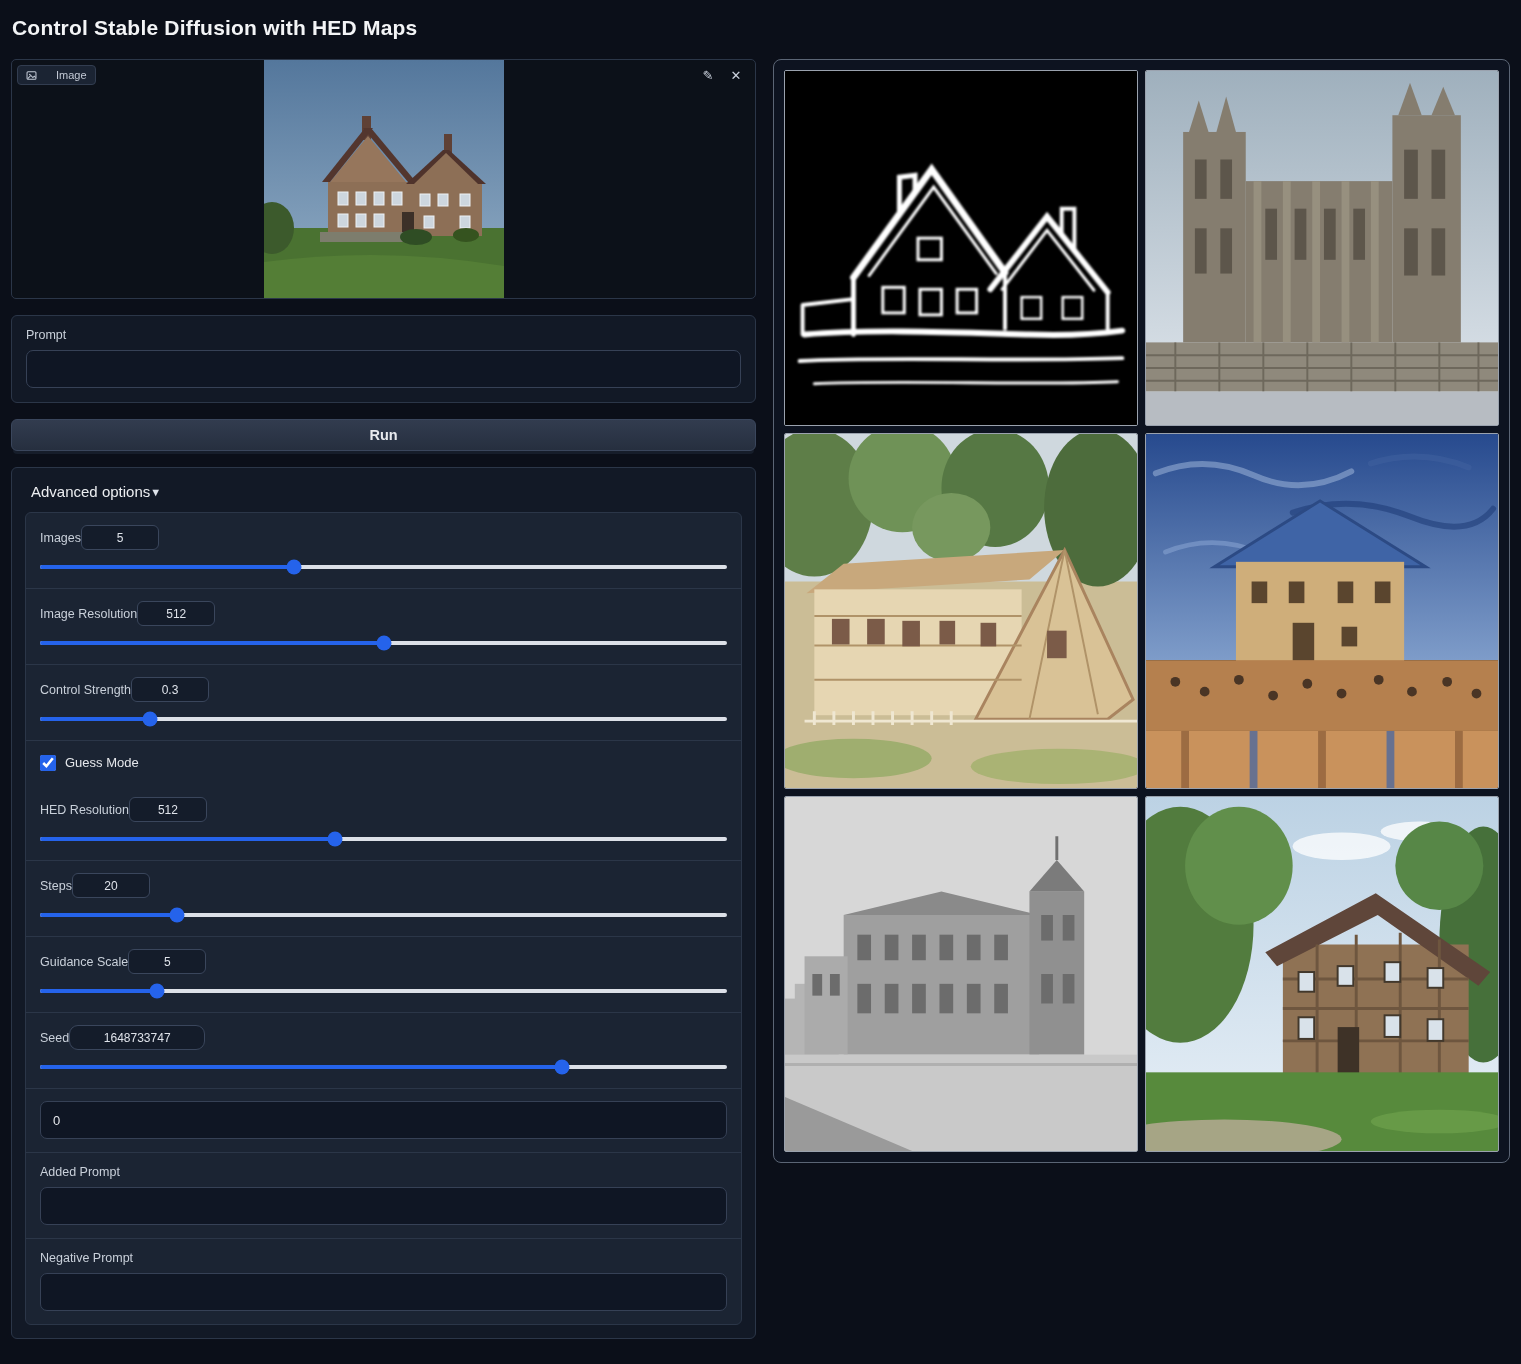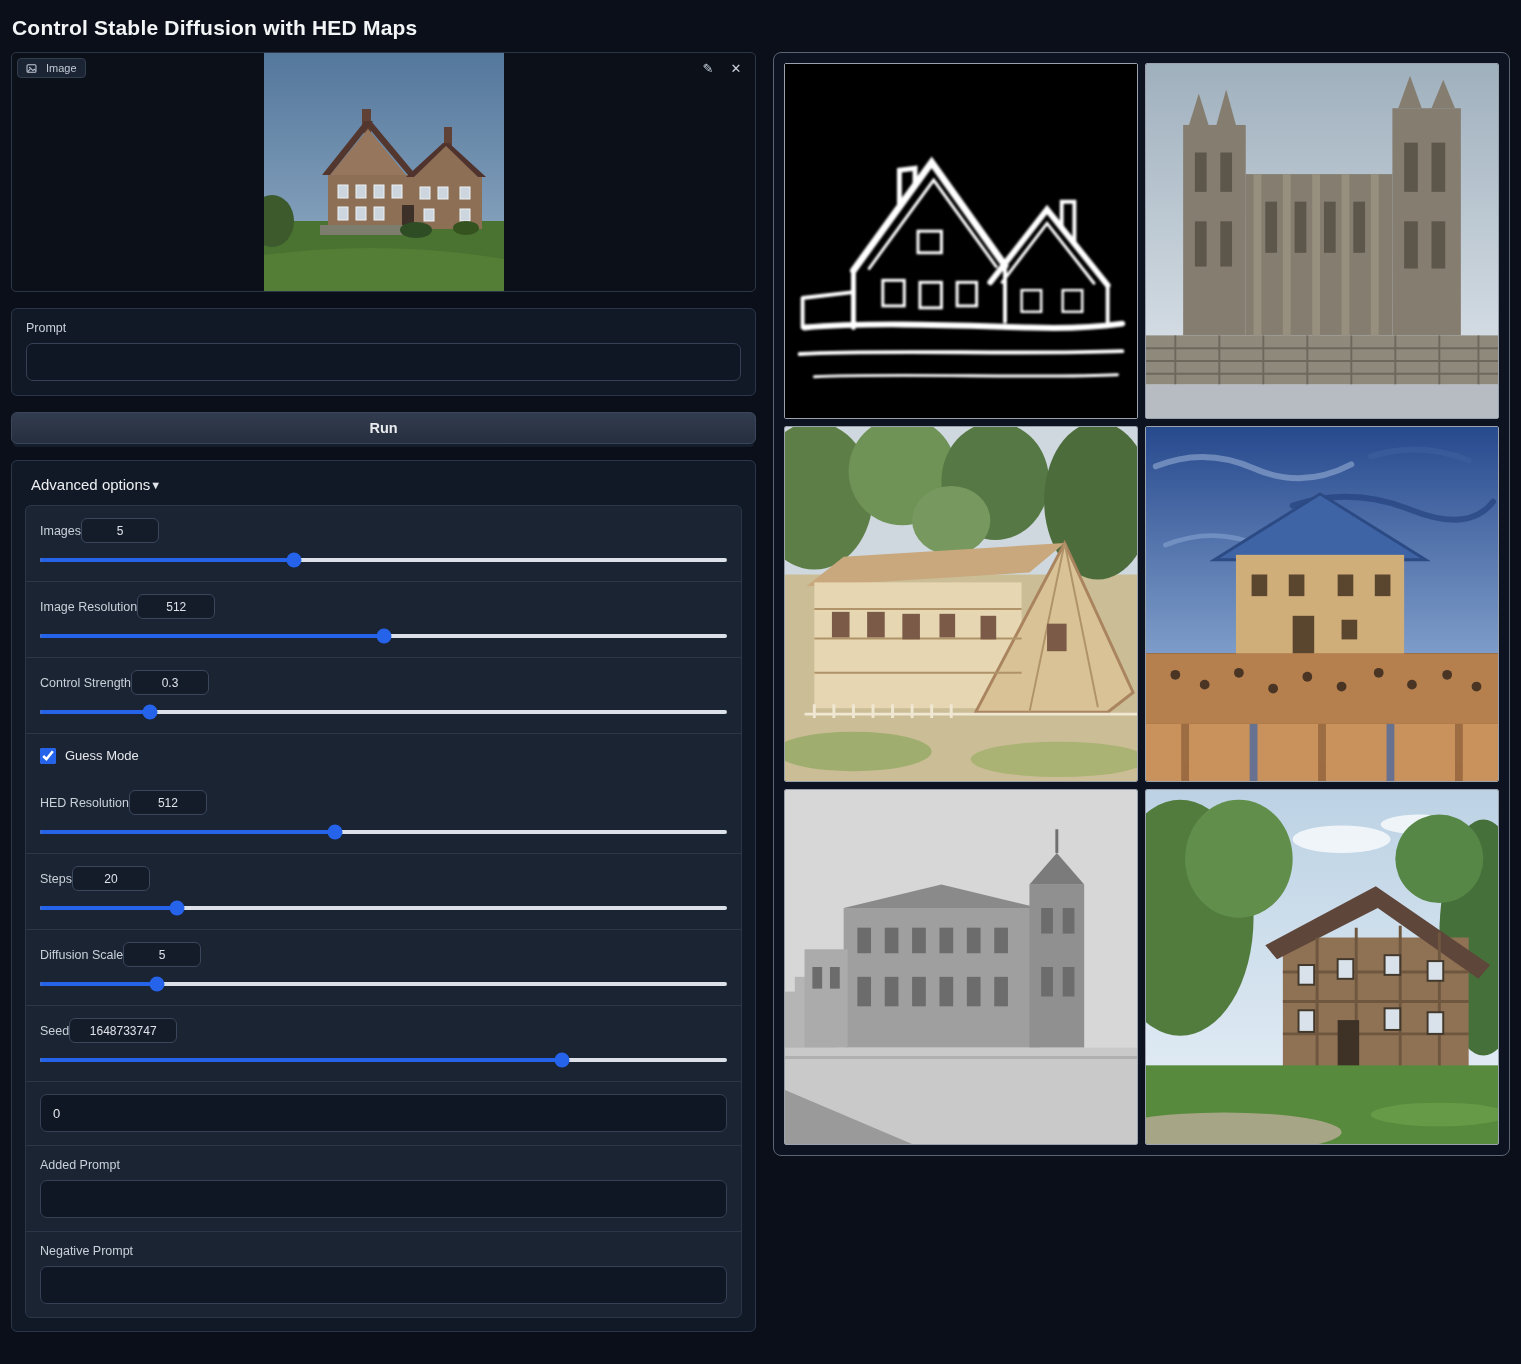--- a/index.html
+++ b/index.html
@@ -4,34 +4,34 @@
 <style>
   * { box-sizing: border-box; margin: 0; padding: 0; }
   html, body { width: 1521px; height: 1364px; }
   body {
     background: #0b0f19;
     font-family: "Liberation Sans", sans-serif;
     color: #e5e7eb;
     overflow: hidden;
   }
   .app { padding: 10px 11px; }
-  h1.page-title { font-size: 21px; font-weight: 700; letter-spacing: .2px; margin: 6px 0 12px 1px; color: #f3f4f6; }
+  h1.page-title { font-size: 21px; font-weight: 700; letter-spacing: .2px; margin: 6px 0 19px 1px; color: #f3f4f6; }
   .columns { display: flex; gap: 17px; align-items: flex-start; }
   .left-col { width: 745px; display: flex; flex-direction: column; gap: 16px; flex: none; }
   .right-col { flex: 1; }
 
   
   .image-block {
     position: relative; height: 240px;
     background: #0c1119; border: 1px solid #2b3648; border-radius: 5px;
     display: flex; align-items: center; justify-content: center; overflow: hidden;
   }
   .image-badge {
     position: absolute; top: 5px; left: 5px; z-index: 3;
-    display: inline-flex; align-items: center; gap: 9px;
+    display: inline-flex; align-items: center; gap: 19px;
     background: #1b2433; border: 1px solid #323d50; border-radius: 4px;
     padding: 3px 8px; font-size: 11px; color: #c3cad6;
   }
   .image-badge svg { width: 11px; height: 11px; display: block; }
   .image-tools { position: absolute; top: 5px; right: 8px; z-index: 3; display: flex; gap: 6px; }
   .tool-btn {
     width: 22px; height: 22px; border: none; background: transparent; color: #cbd2dd;
     font-size: 13px; line-height: 22px; cursor: pointer; border-radius: 4px;
   }
   .photo-wrap { width: 240px; height: 238px; flex: none; }
@@ -63,21 +63,21 @@
   .accordion-caret { font-size: 11px; color: #dfe3ea; }
   .form { border: 1px solid #2b3648; border-radius: 6px; background: #1b2433; overflow: hidden; }
   .form-row { padding: 12px 14px 13px; border-bottom: 1px solid #2b3648; }
   .form-row:last-child { border-bottom: none; }
   .row-head { display: flex; align-items: center; margin-bottom: 9px; }
   .row-head .field-label { margin-bottom: 0; }
   .num-box {
     width: 78px; height: 25px; background: #141c2a; border: 1px solid #3a465c; border-radius: 6px;
     color: #dfe3ea; font-size: 12px; text-align: center; outline: none; font-family: inherit;
   }
-  .num-box.wide { width: 108px; }
+  .num-box.wide { width: 136px; border-radius: 9px; }
 
   .slider { --pct: 50%; position: relative; height: 16px; margin-top: 3px; cursor: pointer; }
   .slider .track { position: absolute; top: 50%; transform: translateY(-50%); left: 0; right: 0; height: 4px; background: #dce0e8; border-radius: 2px; }
   .slider .fill  { position: absolute; top: 50%; transform: translateY(-50%); left: 0; width: var(--pct); height: 4px; background: #2563eb; border-radius: 2px; }
   .slider .handle{ position: absolute; top: 50%; left: var(--pct); transform: translate(-50%,-50%); width: 15px; height: 15px; background: #2563eb; border-radius: 50%; }
 
   .checkbox-row { display: flex; align-items: flex-start; gap: 9px; padding: 14px; }
   .checkbox-row input[type="checkbox"] { width: 16px; height: 16px; accent-color: #2563eb; cursor: pointer; }
   .checkbox-row .field-label { margin: 0; font-size: 13px; color: #e5e7eb; cursor: pointer; }
 
@@ -230,21 +230,21 @@
             </div>
             <div class="slider" style="--pct: 20%;">
               <div class="track"></div>
                 <div class="fill"></div>
                 <div class="handle"></div>
             </div>
           </div>
 
           <div class="form-row">
             <div class="row-head">
-              <label class="field-label">Diffusion Scale</label>
+              <label class="field-label">Guidance Scale</label>
               <input class="num-box" value="5" style="">
             </div>
             <div class="slider" style="--pct: 17%;">
               <div class="track"></div>
                 <div class="fill"></div>
                 <div class="handle"></div>
             </div>
           </div>
 
           <div class="form-row">

